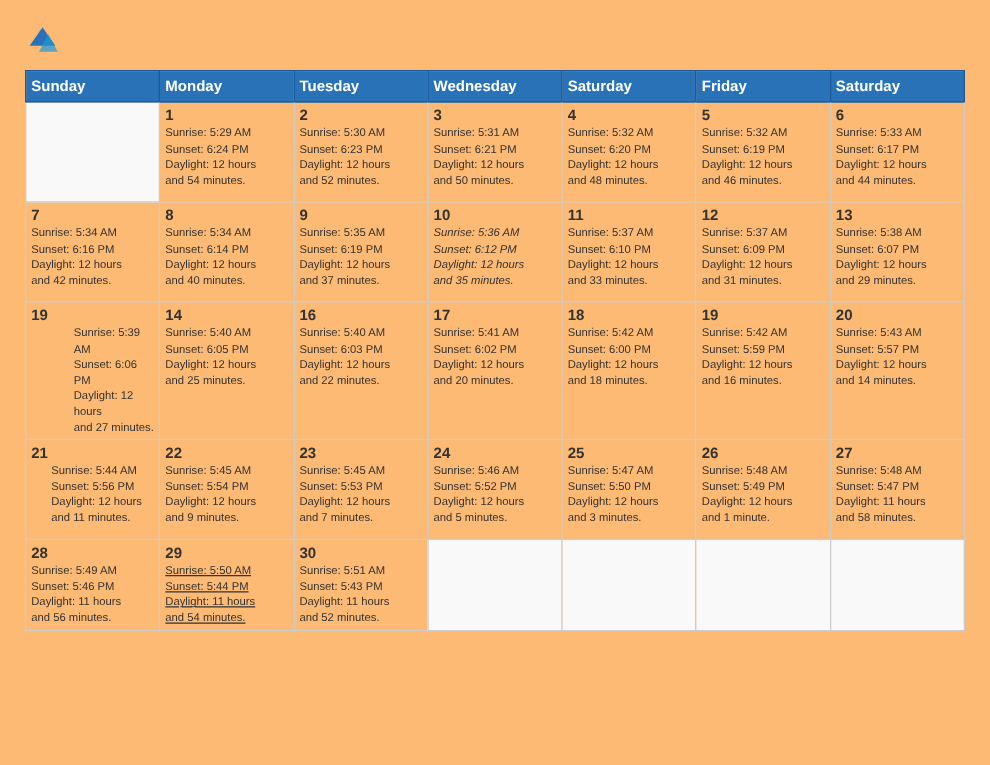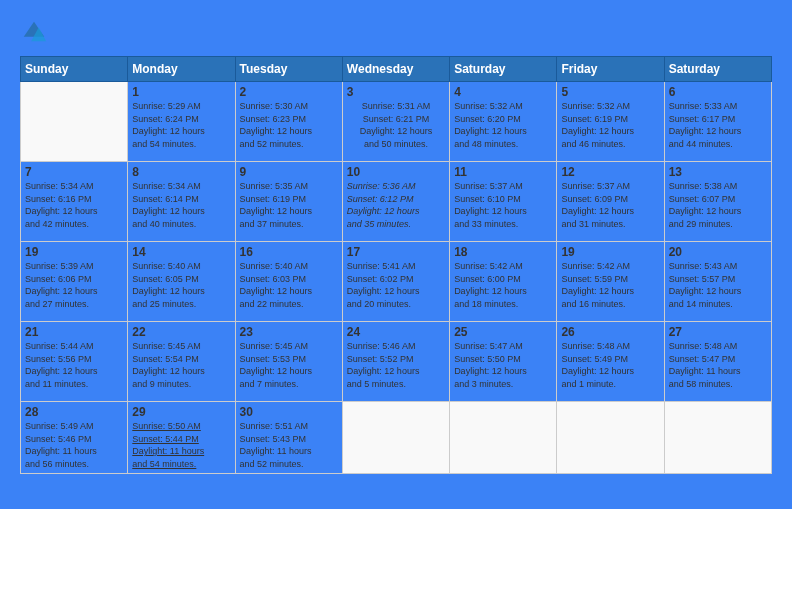--- a/index.html
+++ b/index.html
@@ -5,23 +5,23 @@
     * { margin: 0; padding: 0; box-sizing: border-box; }
     body {
       font-family: Arial, sans-serif;
       background: #fff;
       width: 792px;
       height: 612px;
       overflow: hidden;
     }
     .page {
       width: 792px;
-      height: 509px;
+      height: 612px;
       padding: 18px 20px 10px 20px;
-      background: #3b82f6;
+      background: #fdba74;
     }
     .header {
       display: flex;
       justify-content: space-between;
       align-items: flex-start;
       margin-bottom: 10px;
     }
     .logo {
       display: flex;
       align-items: center;
@@ -144,21 +144,21 @@
           </td>
           <td>
             <span class="day-number">2</span>
             <div class="day-info" style="white-space: pre-line;">Sunrise: 5:30 AM
 Sunset: 6:23 PM
 Daylight: 12 hours
 and 52 minutes.</div>
           </td>
           <td>
             <span class="day-number">3</span>
-            <div class="day-info" style="white-space: pre-line; text-align: center;">Sunrise: 5:31 AM
+            <div class="day-info" style="white-space: pre-line;">Sunrise: 5:31 AM
 Sunset: 6:21 PM
 Daylight: 12 hours
 and 50 minutes.</div>
           </td>
           <td>
             <span class="day-number">4</span>
             <div class="day-info" style="white-space: pre-line;">Sunrise: 5:32 AM
 Sunset: 6:20 PM
 Daylight: 12 hours
 and 48 minutes.</div>
@@ -225,21 +225,21 @@
             <span class="day-number">13</span>
             <div class="day-info" style="white-space: pre-line;">Sunrise: 5:38 AM
 Sunset: 6:07 PM
 Daylight: 12 hours
 and 29 minutes.</div>
           </td>
         </tr>
         <tr>
           <td>
             <span class="day-number">19</span>
-            <div class="day-info" style="white-space: pre-line;">Sunrise: 5:39 AM
+            <div class="day-info" style="white-space: pre-line; margin-left: 34px;">Sunrise: 5:39 AM
 Sunset: 6:06 PM
 Daylight: 12 hours
 and 27 minutes.</div>
           </td>
           <td>
             <span class="day-number">14</span>
             <div class="day-info" style="white-space: pre-line;">Sunrise: 5:40 AM
 Sunset: 6:05 PM
 Daylight: 12 hours
 and 25 minutes.</div>
@@ -276,21 +276,21 @@
             <span class="day-number">20</span>
             <div class="day-info" style="white-space: pre-line;">Sunrise: 5:43 AM
 Sunset: 5:57 PM
 Daylight: 12 hours
 and 14 minutes.</div>
           </td>
         </tr>
         <tr>
           <td>
             <span class="day-number">21</span>
-            <div class="day-info" style="white-space: pre-line;">Sunrise: 5:44 AM
+            <div class="day-info" style="white-space: pre-line; margin-left: 16px;">Sunrise: 5:44 AM
 Sunset: 5:56 PM
 Daylight: 12 hours
 and 11 minutes.</div>
           </td>
           <td>
             <span class="day-number">22</span>
             <div class="day-info" style="white-space: pre-line;">Sunrise: 5:45 AM
 Sunset: 5:54 PM
 Daylight: 12 hours
 and 9 minutes.</div>

